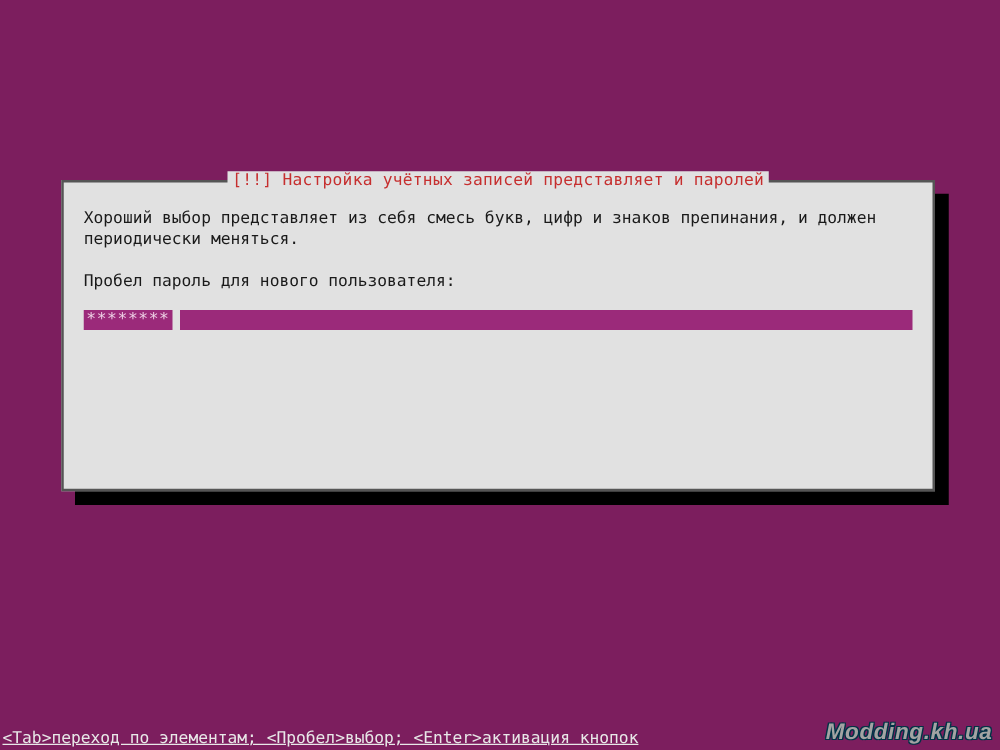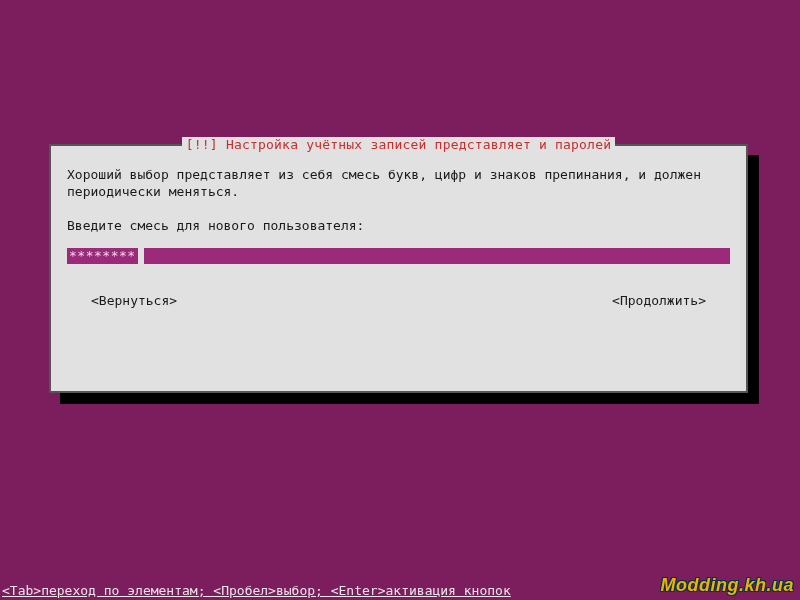--- a/index.html
+++ b/index.html
@@ -92,21 +92,21 @@
     text-decoration: underline;
   }
   .watermark {
     position: absolute;
     right: 6px;
     bottom: 4px;
     font-family: "Comic Sans MS", cursive, sans-serif;
     font-weight: bold;
     font-style: italic;
     font-size: 18px;
-    color: #eab308;
+    color: #a3a3a3;
     text-shadow:
       -1px -1px 0 #003346,
        1px -1px 0 #003346,
       -1px  1px 0 #003346,
        1px  1px 0 #003346;
     letter-spacing: 0.5px;
   }
 </style>
 </head>
 <body>
@@ -115,27 +115,23 @@
 
 <div class="dialog">
   <div class="title-bar">
     <span class="title">
       <span>[!!]</span>
       <span>Настройка учётных записей представляет и паролей</span>
     </span>
   </div>
   <div class="content">
     <div class="desc">Хороший выбор представляет из себя смесь букв, цифр и знаков препинания, и должен периодически меняться.</div>
-    <div class="prompt">Введите смесь для нового пользователя:</div>
+    <div class="prompt">Пробел пароль для нового пользователя:</div>
     <div class="input-row">
       <span class="input-value">********</span>
       <span class="input-rest"></span>
-    </div>
-    <div class="button-row">
-      <span class="btn">&lt;Вернуться&gt;</span>
-      <span class="btn">&lt;Продолжить&gt;</span>
     </div>
   </div>
 </div>
 
 <div class="footer-help">&lt;Tab&gt;переход по элементам; &lt;Пробел&gt;выбор; &lt;Enter&gt;активация кнопок</div>
 
 <div class="watermark">Modding.kh.ua</div>
 
 </body></html>

